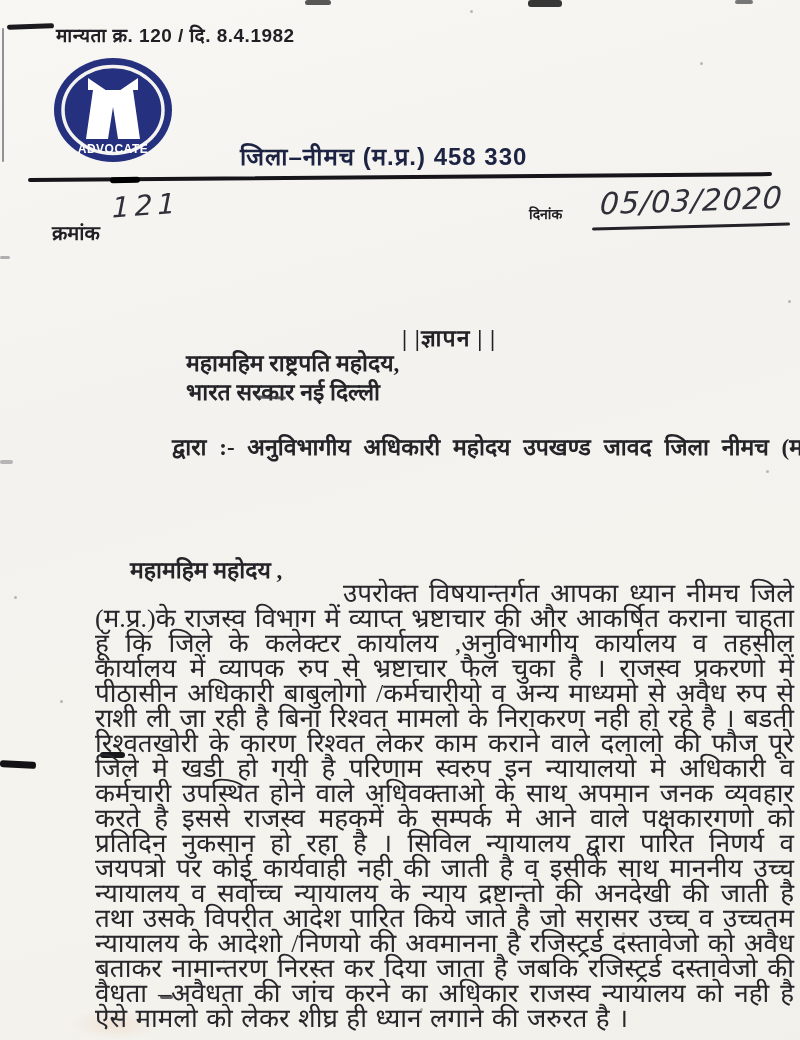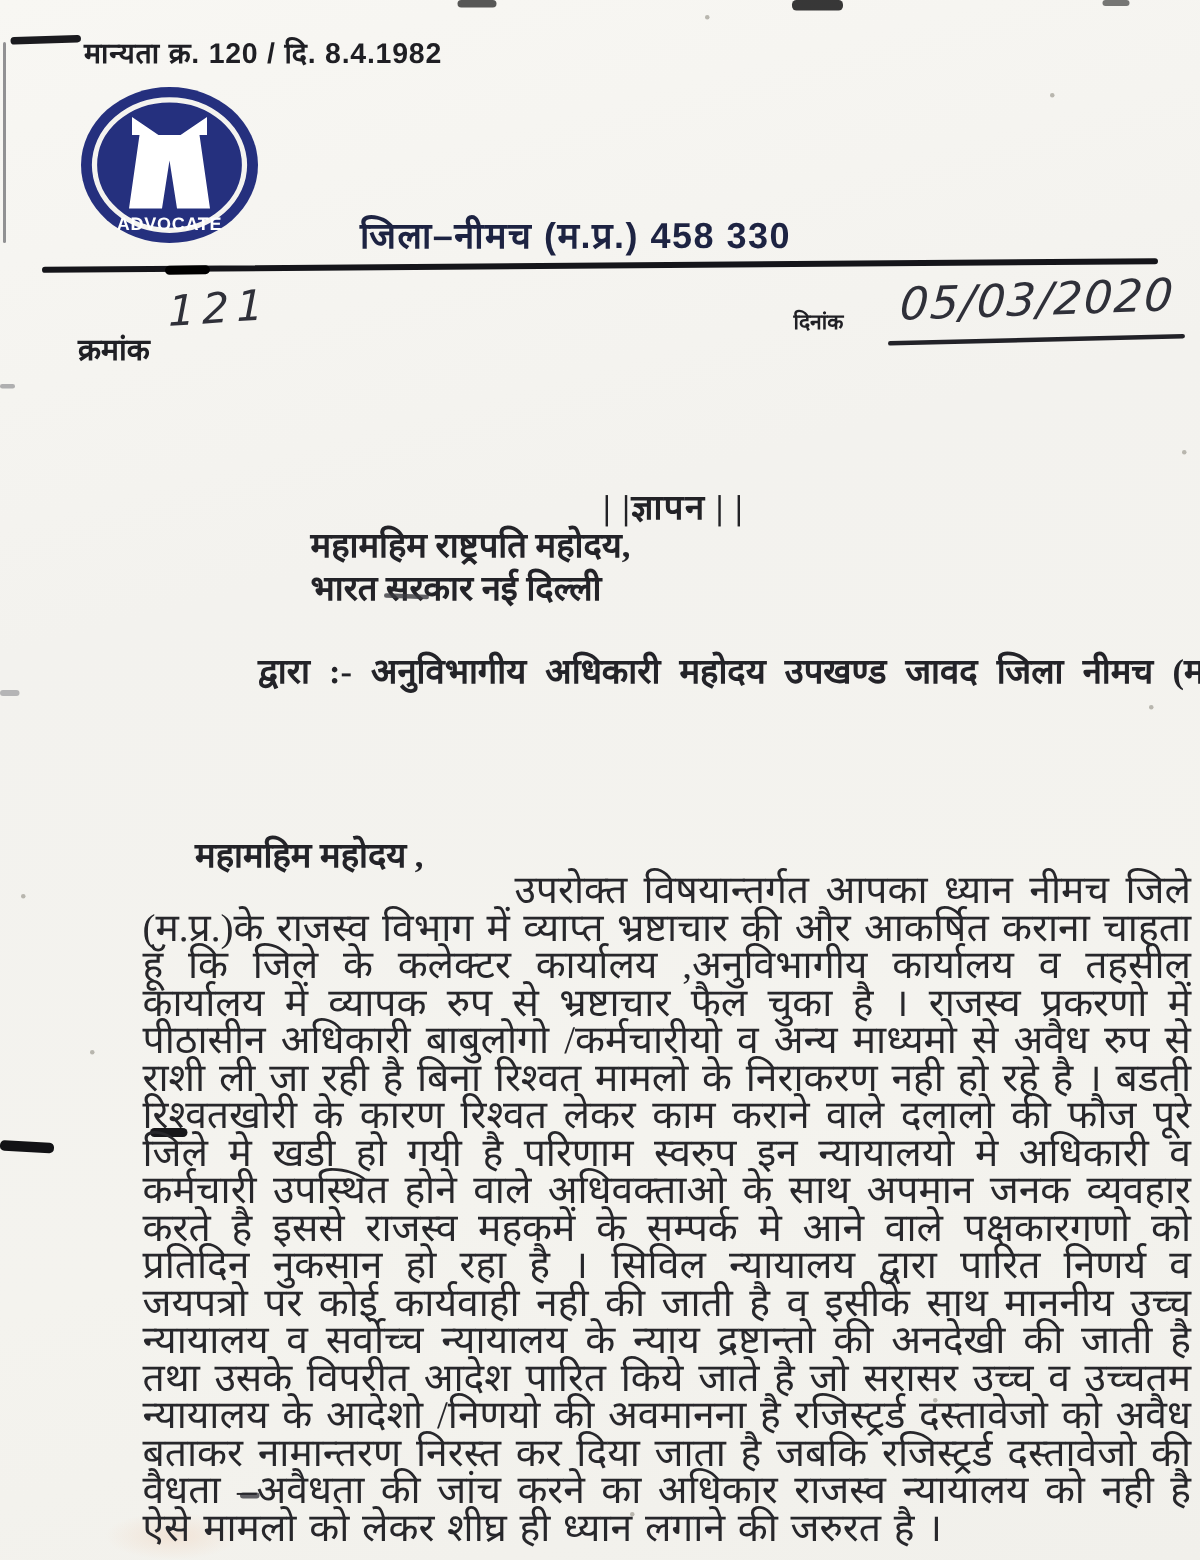--- a/index.html
+++ b/index.html
@@ -64,21 +64,21 @@
     background:#222228;transform:rotate(-1.4deg);border-radius:2px;
   }
   
   .memo-heading{
     position:absolute;left:402px;top:321px;
     font-size:23px;font-weight:700;color:#222226;letter-spacing:1px;
     white-space:nowrap;
   }
   .addressee{
     position:absolute;left:186px;top:349px;
-    font-size:23px;font-weight:600;line-height:29px;color:#232328;margin-left:21px;
+    font-size:23px;font-weight:600;line-height:29px;color:#232328;
   }
   .sark-mark{
     position:absolute;left:256px;top:396px;width:30px;height:3px;
     background:#3a3a40;transform:rotate(2deg);border-radius:2px;opacity:.8;
   }
   .via{
     position:absolute;left:172px;top:430px;
     font-size:23px;font-weight:600;word-spacing:7px;white-space:nowrap;color:#232328;
   }
   .subject{

